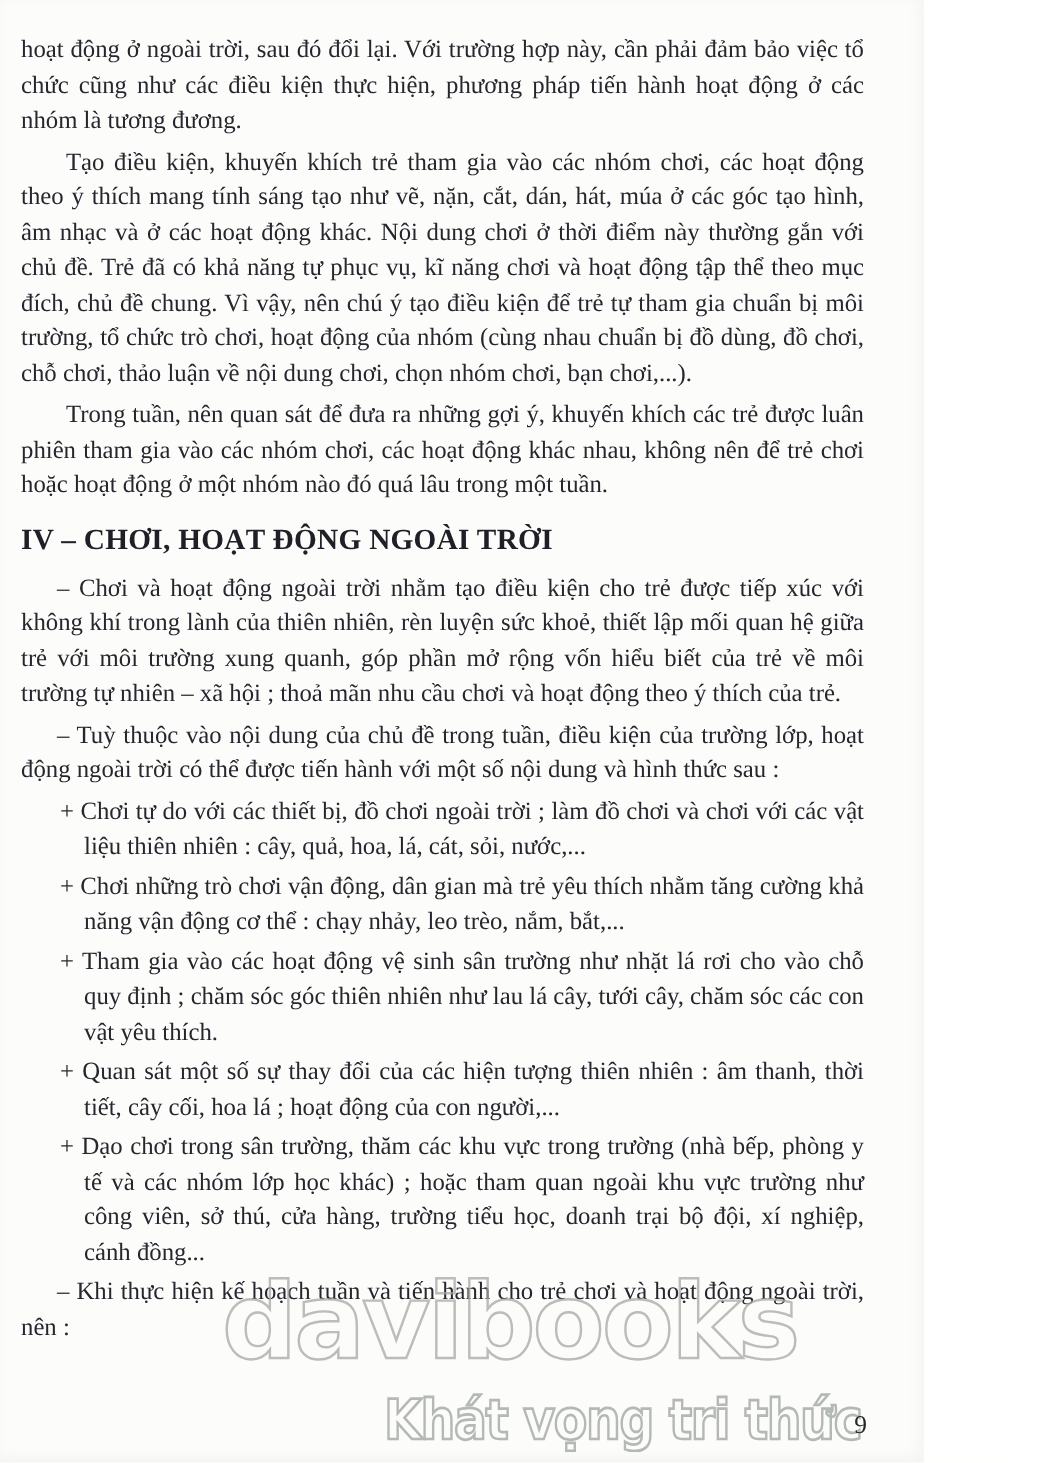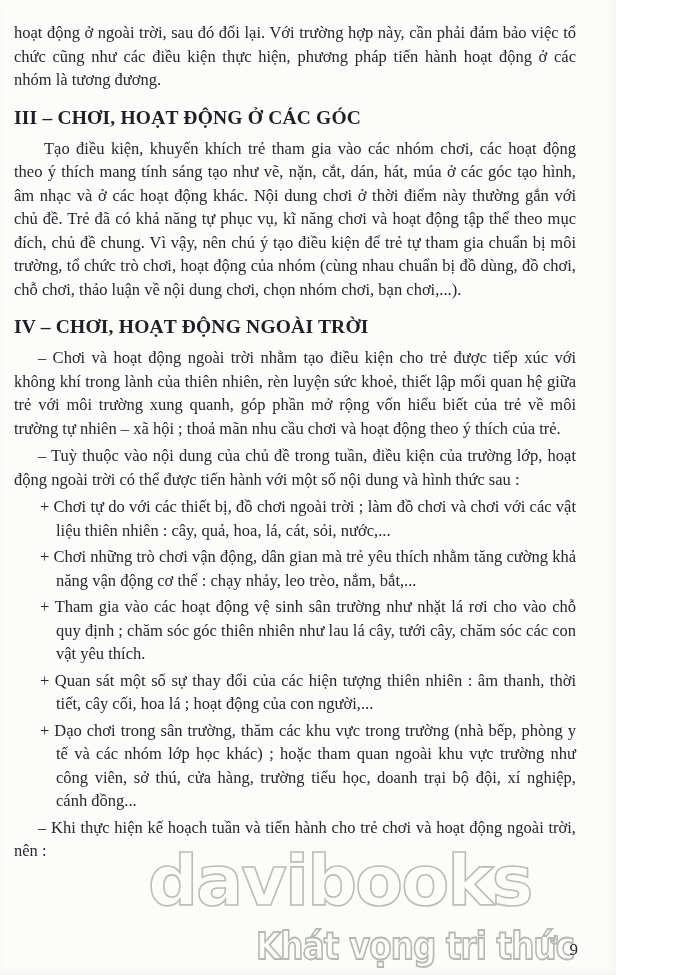--- a/index.html
+++ b/index.html
@@ -80,23 +80,23 @@
     color: #26262e;
   }
 </style>
 </head>
 <body>
 
 <div class="page">
 
   <p class="body cont">hoạt động ở ngoài trời, sau đó đổi lại. Với trường hợp này, cần phải đảm bảo việc tổ chức cũng như các điều kiện thực hiện, phương pháp tiến hành hoạt động ở các nhóm là tương đương.</p>
 
-  <h2 class="heading">III – CHƠI, HOẠT ĐỘNG Ở CÁC GÓC</h2>
 
   <p class="body indent">Tạo điều kiện, khuyến khích trẻ tham gia vào các nhóm chơi, các hoạt động theo ý thích mang tính sáng tạo như vẽ, nặn, cắt, dán, hát, múa ở các góc tạo hình, âm nhạc và ở các hoạt động khác. Nội dung chơi ở thời điểm này thường gắn với chủ đề. Trẻ đã có khả năng tự phục vụ, kĩ năng chơi và hoạt động tập thể theo mục đích, chủ đề chung. Vì vậy, nên chú ý tạo điều kiện để trẻ tự tham gia chuẩn bị môi trường, tổ chức trò chơi, hoạt động của nhóm (cùng nhau chuẩn bị đồ dùng, đồ chơi, chỗ chơi, thảo luận về nội dung chơi, chọn nhóm chơi, bạn chơi,...).</p>
+  <p class="body indent">Trong tuần, nên quan sát để đưa ra những gợi ý, khuyến khích các trẻ được luân phiên tham gia vào các nhóm chơi, các hoạt động khác nhau, không nên để trẻ chơi hoặc hoạt động ở một nhóm nào đó quá lâu trong một tuần.</p>
 
   <h2 class="heading">IV – CHƠI, HOẠT ĐỘNG NGOÀI TRỜI</h2>
 
   <p class="body dash">– Chơi và hoạt động ngoài trời nhằm tạo điều kiện cho trẻ được tiếp xúc với không khí trong lành của thiên nhiên, rèn luyện sức khoẻ, thiết lập mối quan hệ giữa trẻ với môi trường xung quanh, góp phần mở rộng vốn hiểu biết của trẻ về môi trường tự nhiên – xã hội ; thoả mãn nhu cầu chơi và hoạt động theo ý thích của trẻ.</p>
   <p class="body dash">– Tuỳ thuộc vào nội dung của chủ đề trong tuần, điều kiện của trường lớp, hoạt động ngoài trời có thể được tiến hành với một số nội dung và hình thức sau :</p>
 
   <p class="body plus">+ Chơi tự do với các thiết bị, đồ chơi ngoài trời ; làm đồ chơi và chơi với các vật liệu thiên nhiên : cây, quả, hoa, lá, cát, sỏi, nước,...</p>
   <p class="body plus">+ Chơi những trò chơi vận động, dân gian mà trẻ yêu thích nhằm tăng cường khả năng vận động cơ thể : chạy nhảy, leo trèo, nắm, bắt,...</p>
   <p class="body plus">+ Tham gia vào các hoạt động vệ sinh sân trường như nhặt lá rơi cho vào chỗ quy định ; chăm sóc góc thiên nhiên như lau lá cây, tưới cây, chăm sóc các con vật yêu thích.</p>
   <p class="body plus">+ Quan sát một số sự thay đổi của các hiện tượng thiên nhiên : âm thanh, thời tiết, cây cối, hoa lá ; hoạt động của con người,...</p>

